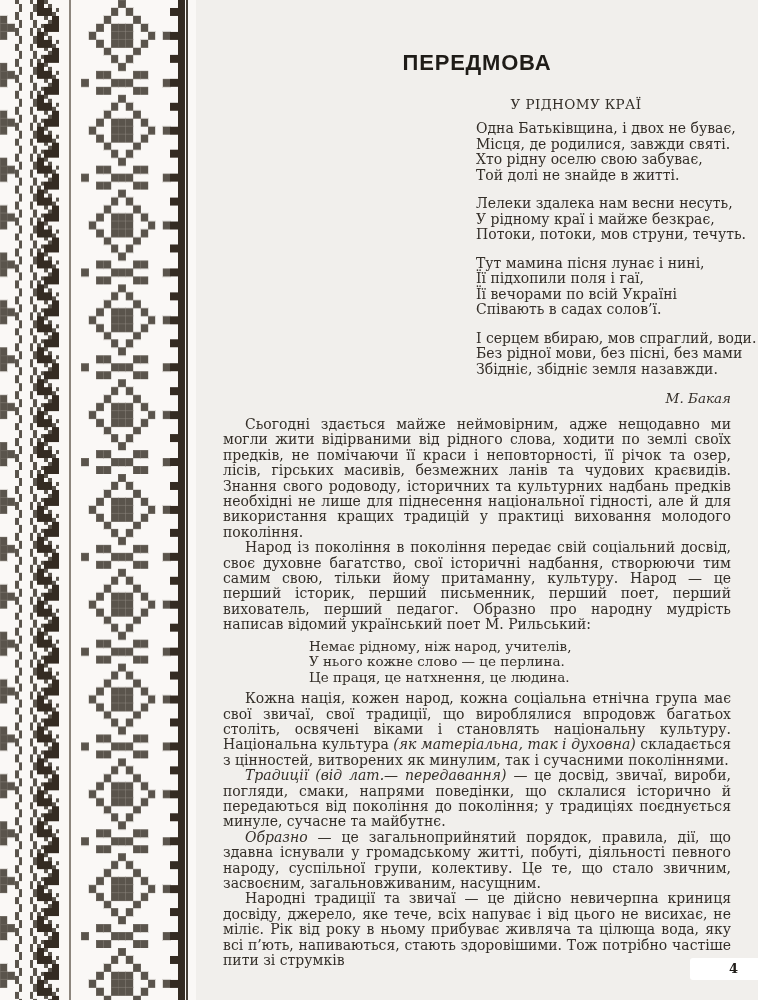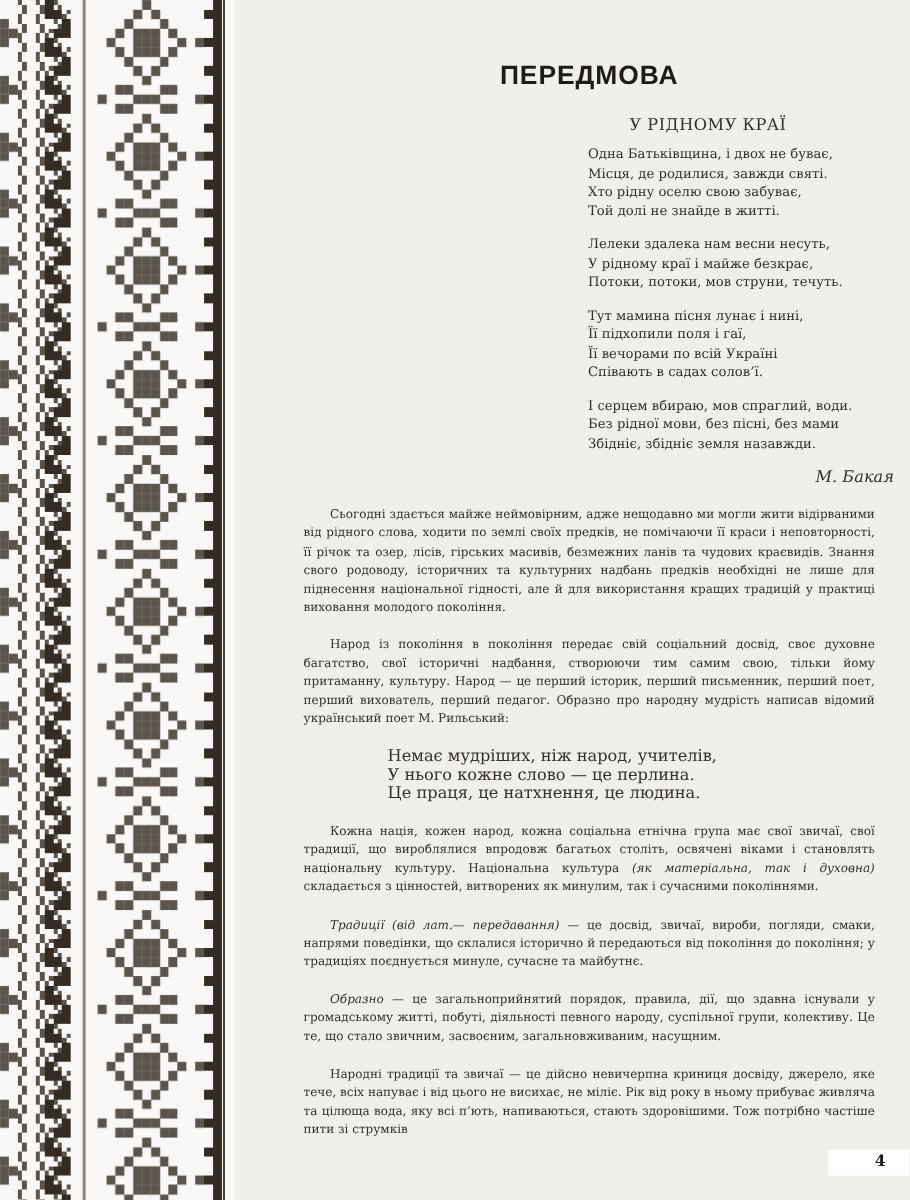--- a/index.html
+++ b/index.html
@@ -1,28 +1,28 @@
 <!DOCTYPE html>
 <html style="--page-bg: #f1efec; --text: #332e28; --title: #1f1c18; --badge-bg: #ffffff;"><head>
 <meta charset="utf-8">
 <style>
   html,body{margin:0;padding:0;}
   body{width:758px;height:1000px;overflow:hidden;background:var(--page-bg,#f1efec);}
   .page{position:relative;width:758px;height:1000px;background:var(--page-bg,#f1efec);}
   .border-strip{position:absolute;left:0;top:0;width:196px;height:1000px;}
-  .content{position:absolute;left:237px;top:0;width:508px;color:var(--text,#332e28);
+  .content{position:absolute;left:223px;top:0;width:508px;color:var(--text,#332e28);
            font-family:"DejaVu Serif",serif;}
   h1.title{font-family:"Liberation Sans",sans-serif;font-weight:bold;color:var(--title,#1f1c18);
            font-size:22px;letter-spacing:0.8px;text-align:center;margin:50px 0 20px 0;}
   .poem-wrap{margin-left:253px;width:230px;}
   .poem-title{text-align:center;font-size:13.5px;letter-spacing:0.4px;margin:12px 30px 9px 0;}
   .stanza{margin-bottom:13px;}
-  .poem-line{font-size:11px;line-height:15.5px;white-space:nowrap;}
+  .poem-line{font-size:14px;line-height:15.5px;white-space:nowrap;}
   .poem-author{text-align:right;font-style:italic;font-size:13.5px;margin:1px 0 11px 0;}
-  .para{font-size:10px;line-height:15.4px;text-align:justify;text-indent:22px;margin:16px;}
+  .para{font-size:14px;line-height:15.4px;text-align:justify;text-indent:22px;margin:0;}
   .quote{margin:6px 0 6px 86px;}
   .quote-line{font-size:13.5px;line-height:15.5px;}
   .badge{position:absolute;right:0;bottom:20px;width:68px;height:22px;background:var(--badge-bg,#fff);
          border-radius:3px 0 0 3px;text-align:right;box-sizing:border-box;padding-right:20px;
          font-family:"DejaVu Serif",serif;font-weight:bold;font-size:13px;line-height:22px;
          color:var(--title,#1f1c18);}
   em{font-style:italic;}
 </style>
 </head>
 <body>
@@ -234,21 +234,21 @@
             <div class="poem-line">Збідніє, збідніє земля назавжди.</div>
           </div>
         </div>
     </div>
     <div class="poem-author">М. Бакая</div>
 
     <div>
         <p class="para"><span>Сьогодні здається майже неймовірним, адже нещодавно ми могли жити відірваними від рідного слова, ходити по землі своїх предків, не помічаючи її краси і неповторності, її річок та озер, лісів, гірських масивів, безмежних ланів та чудових краєвидів. Знання свого родоводу, історичних та культурних надбань предків необхідні не лише для піднесення національної гідності, але й для використання кращих традицій у практиці виховання молодого покоління.</span></p>
         <p class="para"><span>Народ із покоління в покоління передає свій соціальний досвід, своє духовне багатство, свої історичні надбання, створюючи тим самим свою, тільки йому притаманну, культуру. Народ — це перший історик, перший письменник, перший поет, перший вихователь, перший педагог. Образно про народну мудрість написав відомий український поет М. Рильський:</span></p>
         <div class="quote">
-          <div class="quote-line">Немає мудріших, ніж народ, учителів,</div>
+          <div class="quote-line">Немає рідному, ніж народ, учителів,</div>
           <div class="quote-line">У нього кожне слово — це перлина.</div>
           <div class="quote-line">Це праця, це натхнення, це людина.</div>
         </div>
         <p class="para"><span>Кожна нація, кожен народ, кожна соціальна етнічна група має свої звичаї, свої традиції, що вироблялися впродовж багатьох століть, освячені віками і становлять національну культуру. Національна культура </span><em>(як матеріальна, так і духовна)</em><span> складається з цінностей, витворених як минулим, так і сучасними поколіннями.</span></p>
         <p class="para"><em>Традиції (від лат.— передавання)</em><span> — це досвід, звичаї, вироби, погляди, смаки, напрями поведінки, що склалися історично й передаються від покоління до покоління; у традиціях поєднується минуле, сучасне та майбутнє.</span></p>
         <p class="para"><em>Образно</em><span> — це загальноприйнятий порядок, правила, дії, що здавна існували у громадському житті, побуті, діяльності певного народу, суспільної групи, колективу. Це те, що стало звичним, засвоєним, загальновживаним, насущним.</span></p>
         <p class="para"><span>Народні традиції та звичаї — це дійсно невичерпна криниця досвіду, джерело, яке тече, всіх напуває і від цього не висихає, не міліє. Рік від року в ньому прибуває живляча та цілюща вода, яку всі п’ють, напиваються, стають здоровішими. Тож потрібно частіше пити зі струмків</span></p>
       </div>
   </div>
 

